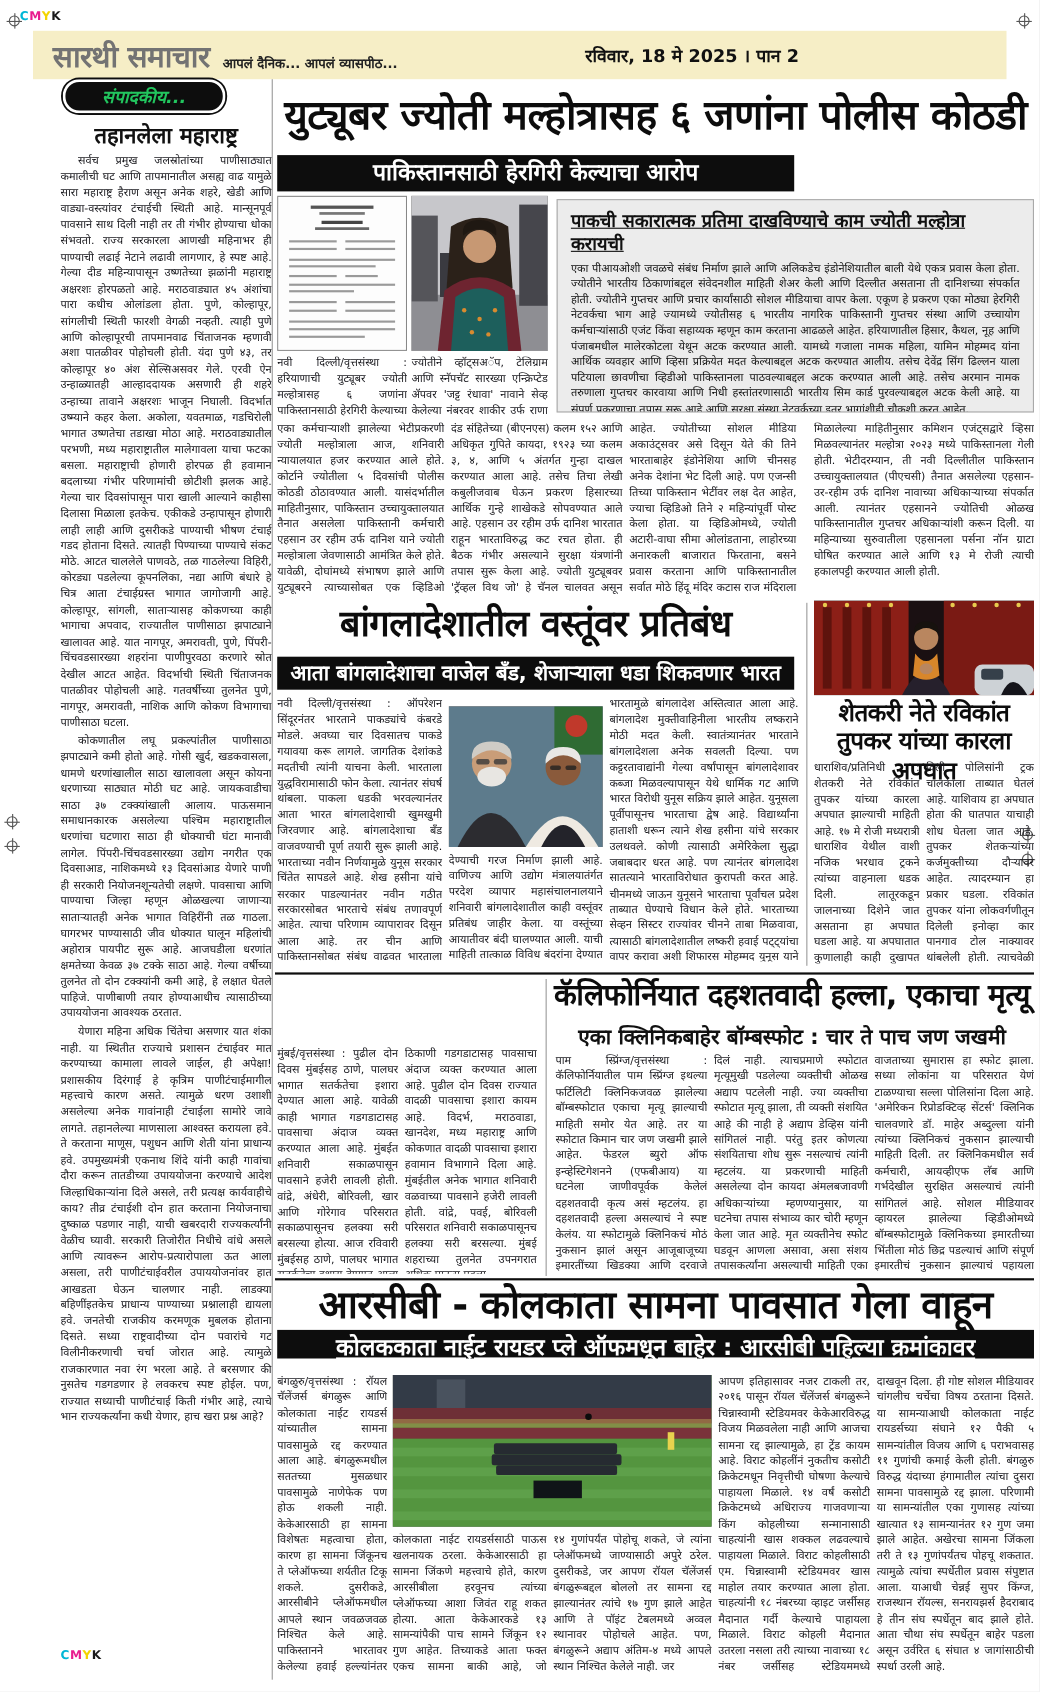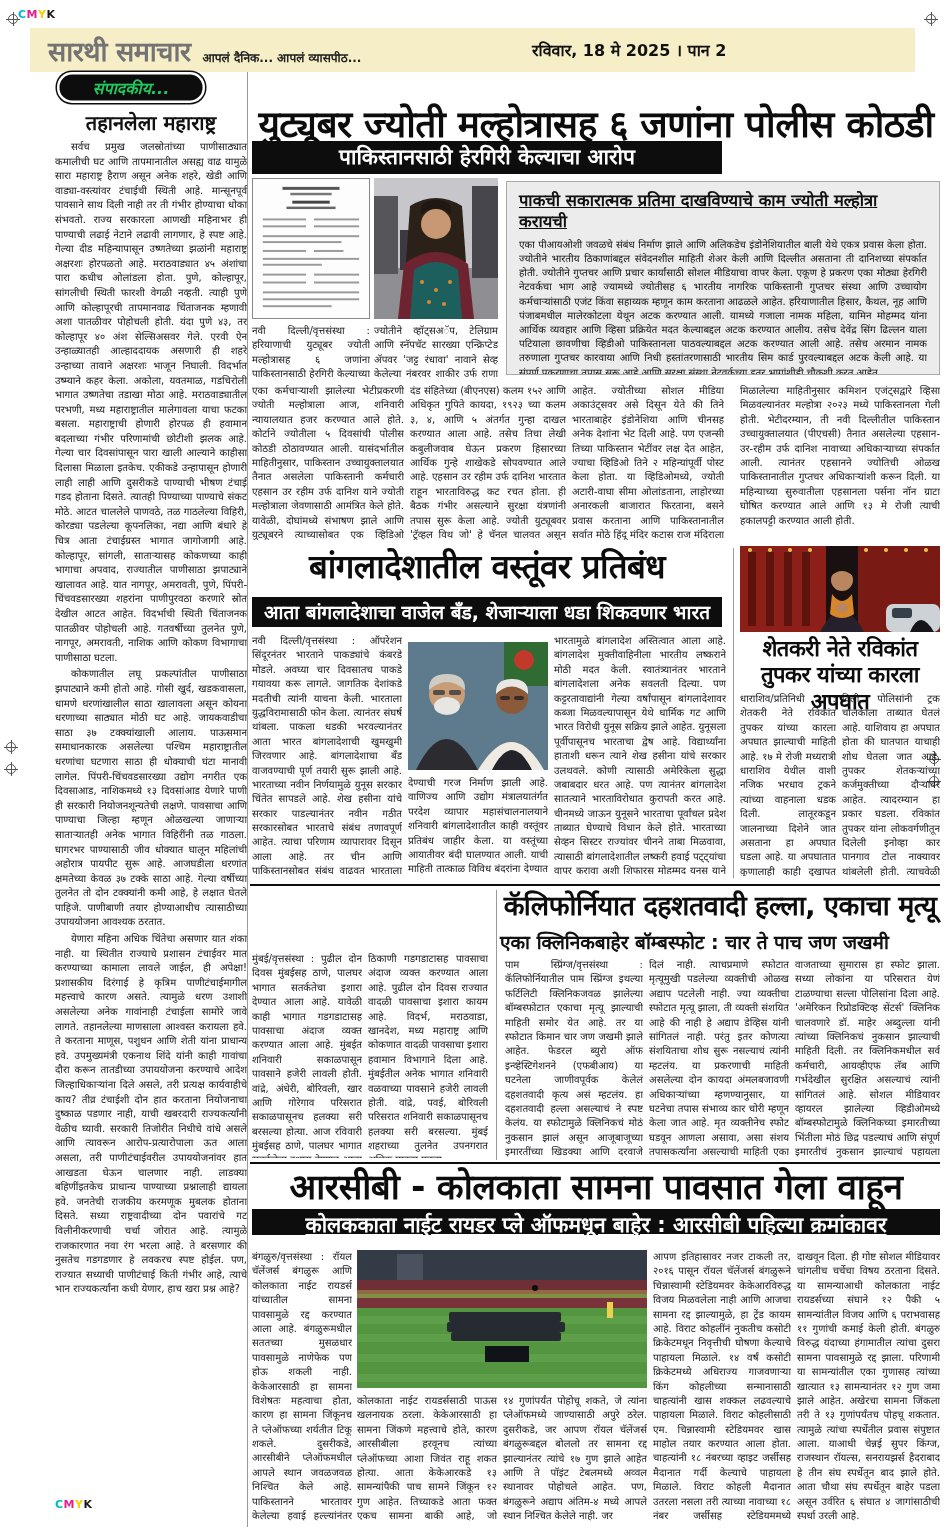--- a/index.html
+++ b/index.html
@@ -41,36 +41,36 @@
   .vrule { position:absolute; width:1px; background:#9a9a9a; }
   .hrule { position:absolute; height:2px; background:#0d0d0d; }
 
   
   .headline { font-weight:700; color:#0c0c0c; letter-spacing:-0.5px; text-align:center; line-height:1.12; }
   .bar { background:#0d0d0d; color:#ffffff; font-weight:700; text-align:center; }
 
   .body-text { font-size:10px; line-height:1.44; text-align:justify; color:#17171c; overflow:hidden; }
 
   
-  #lead-headline { left:252px; top:84px; width:688px; font-size:37px;margin-top:20px; }
+  #lead-headline { left:252px; top:84px; width:688px; font-size:37px; }
   #lead-kicker { left:252px; top:141px; width:470px; height:33px; font-size:21px; line-height:33px; }
   #lead-graybox { left:506px; top:181px; width:434px; height:194px; background:#ececec; border:1px solid #a9a9a9; padding:8px 12px; }
   #lead-graybox .gbt { font-size:16.5px; font-weight:700; line-height:1.3; margin-bottom:5px;text-decoration:underline; }
   #lead-graybox .gbb { font-size:10px; line-height:1.42; text-align:justify; height:136px; overflow:hidden; }
 
   .photo { position:absolute; overflow:hidden; background:#777; }
   .photo svg { display:block; width:100%; height:100%; }
 
   
   #bd-headline { left:252px; top:549px; width:470px; font-size:33px; }
   #bd-bar { left:252px; top:597px; width:470px; height:30px; font-size:19px; line-height:30px; }
   #tp-headline { left:740px; top:636px; width:200px; font-size:22px; line-height:1.2; }
   #we-headline { left:250px; top:893px; width:240px; font-size:22px; line-height:1.25; text-align:left; }
   #ca-headline { left:500px; top:891px; width:440px; font-size:27px; }
-  #ca-subhead { left:500px; top:929px; width:440px; font-size:19px; font-weight:700; }
+  #ca-subhead { left:500px; top:929px; width:440px; text-align:center; font-size:19px; font-weight:700; }
   #rc-headline { left:252px; top:1168px; width:688px; font-size:35px; }
   #rc-bar { left:252px; top:1209px; width:688px; height:26px; font-size:21px; line-height:32px;text-decoration:underline; }
 </style>
 </head>
 <body>
 
 <div id="paper">
 
   <div class="abs cmyk" style="left:18px; top:8px;">
     <span class="c">C</span><span class="m">M</span><span class="y">Y</span><span class="k">K</span>

